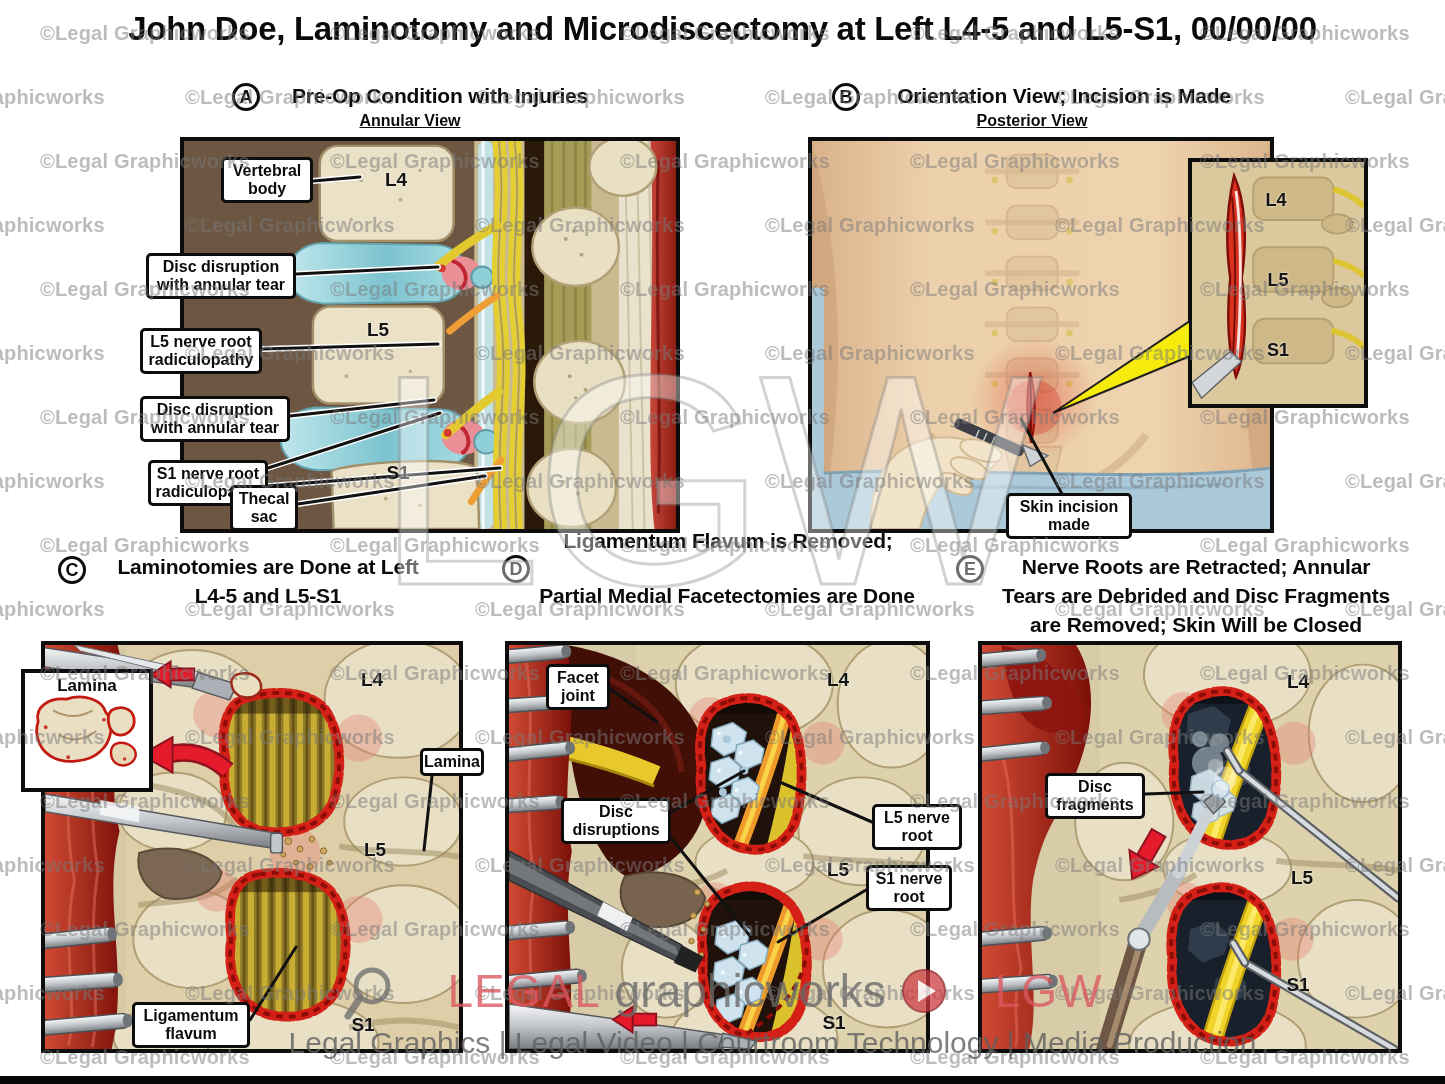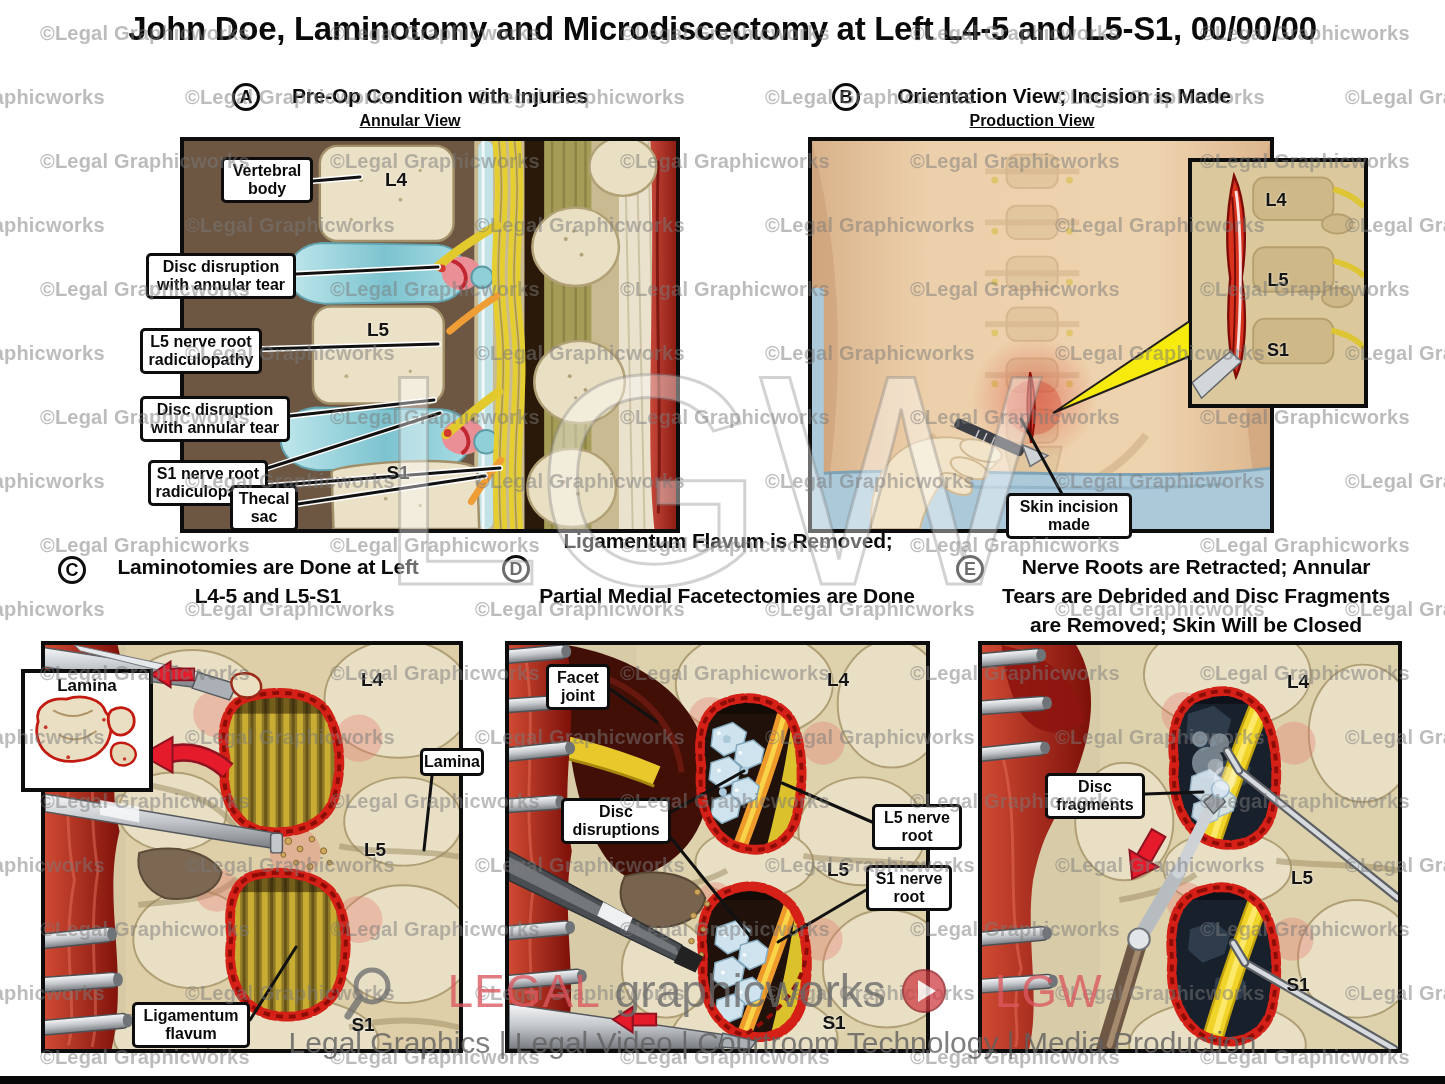--- a/index.html
+++ b/index.html
@@ -45,21 +45,21 @@
 <body>
 
 <div id="page-title">John Doe, Laminotomy and Microdiscectomy at Left L4-5 and L5-S1, 00/00/00</div>
 
 <div class="circle-letter" style="left:246px;top:97px;">A</div>
 <div class="hdr-title" style="left:440px;top:84px;">Pre-Op Condition with Injuries</div>
 <div class="hdr-sub" style="left:410px;top:112px;">Annular View</div>
 
 <div class="circle-letter" style="left:846px;top:97px;">B</div>
 <div class="hdr-title" style="left:1064px;top:84px;">Orientation View; Incision is Made</div>
-<div class="hdr-sub" style="left:1032px;top:112px;">Production View</div>
+<div class="hdr-sub" style="left:1032px;top:112px;">Posterior View</div>
 
 <div class="circle-letter" style="left:72px;top:570px;">C</div>
 <div class="hdr-title" style="left:268px;top:555px;">Laminotomies are Done at Left</div>
 <div class="hdr-title" style="left:268px;top:584px;">L4-5 and L5-S1</div>
 
 <div class="circle-letter" style="left:516px;top:569px;">D</div>
 <div class="hdr-title" style="left:728px;top:529px;">Ligamentum Flavum is Removed;</div>
 <div class="hdr-title" style="left:727px;top:584px;">Partial Medial Facetectomies are Done</div>
 
 <div class="circle-letter" style="left:970px;top:569px;">E</div>

